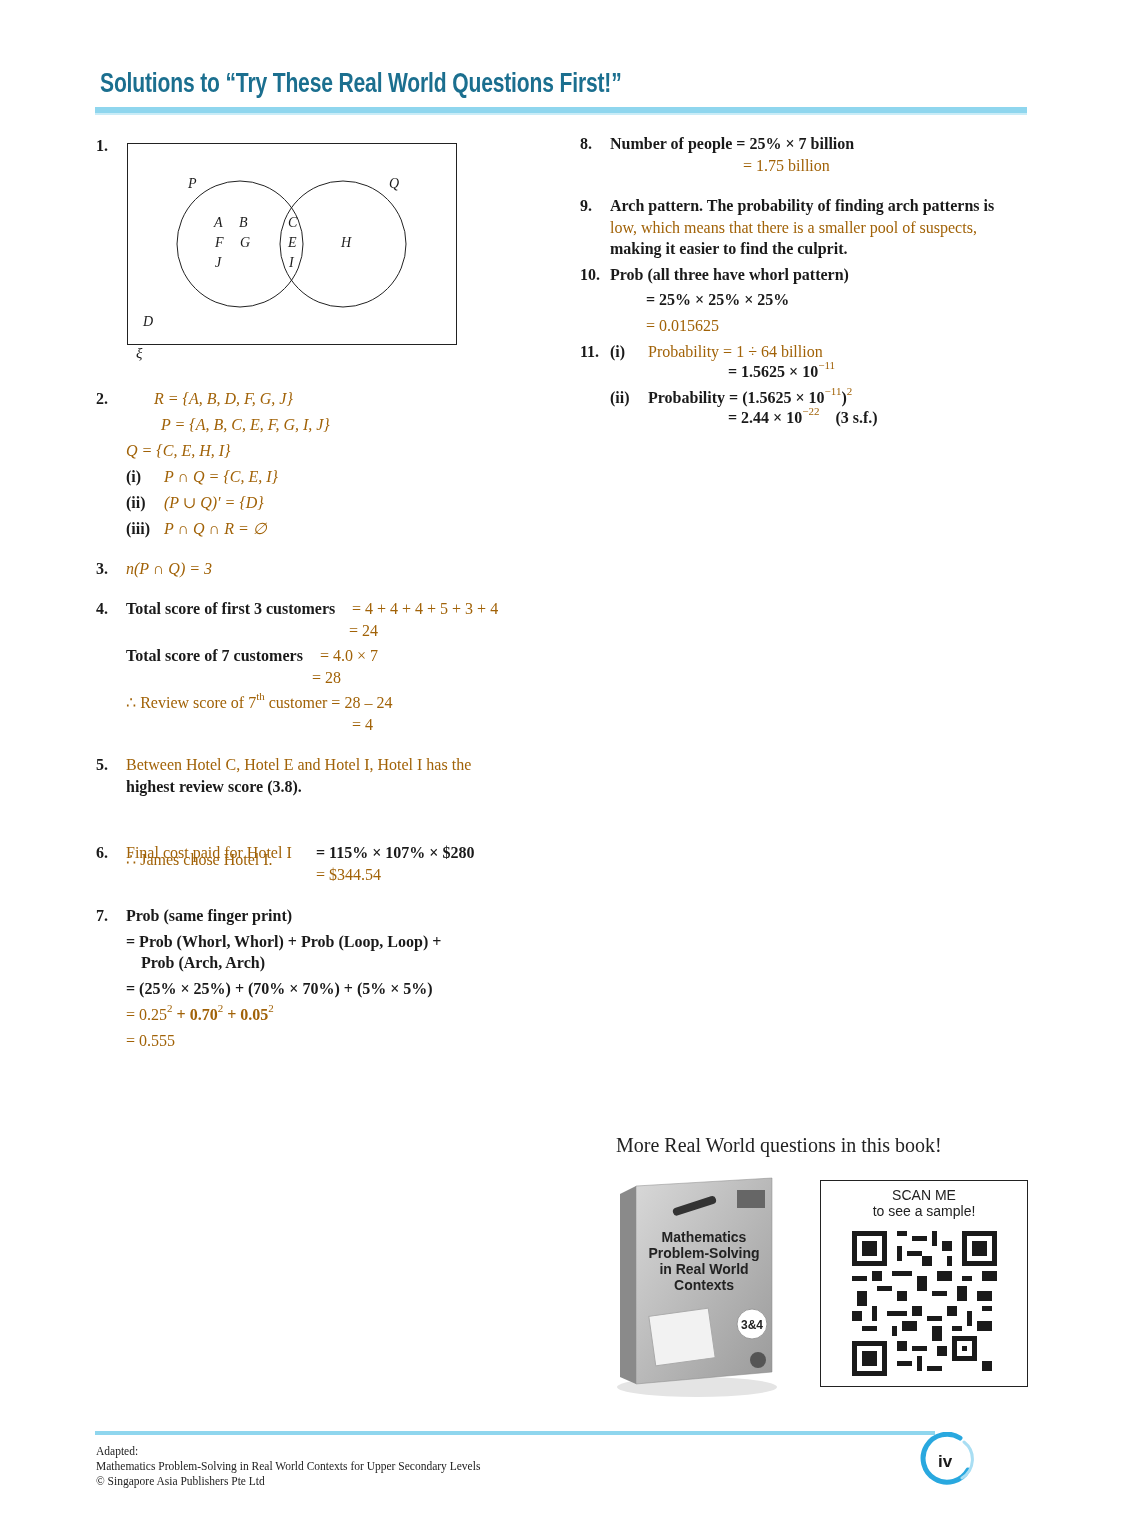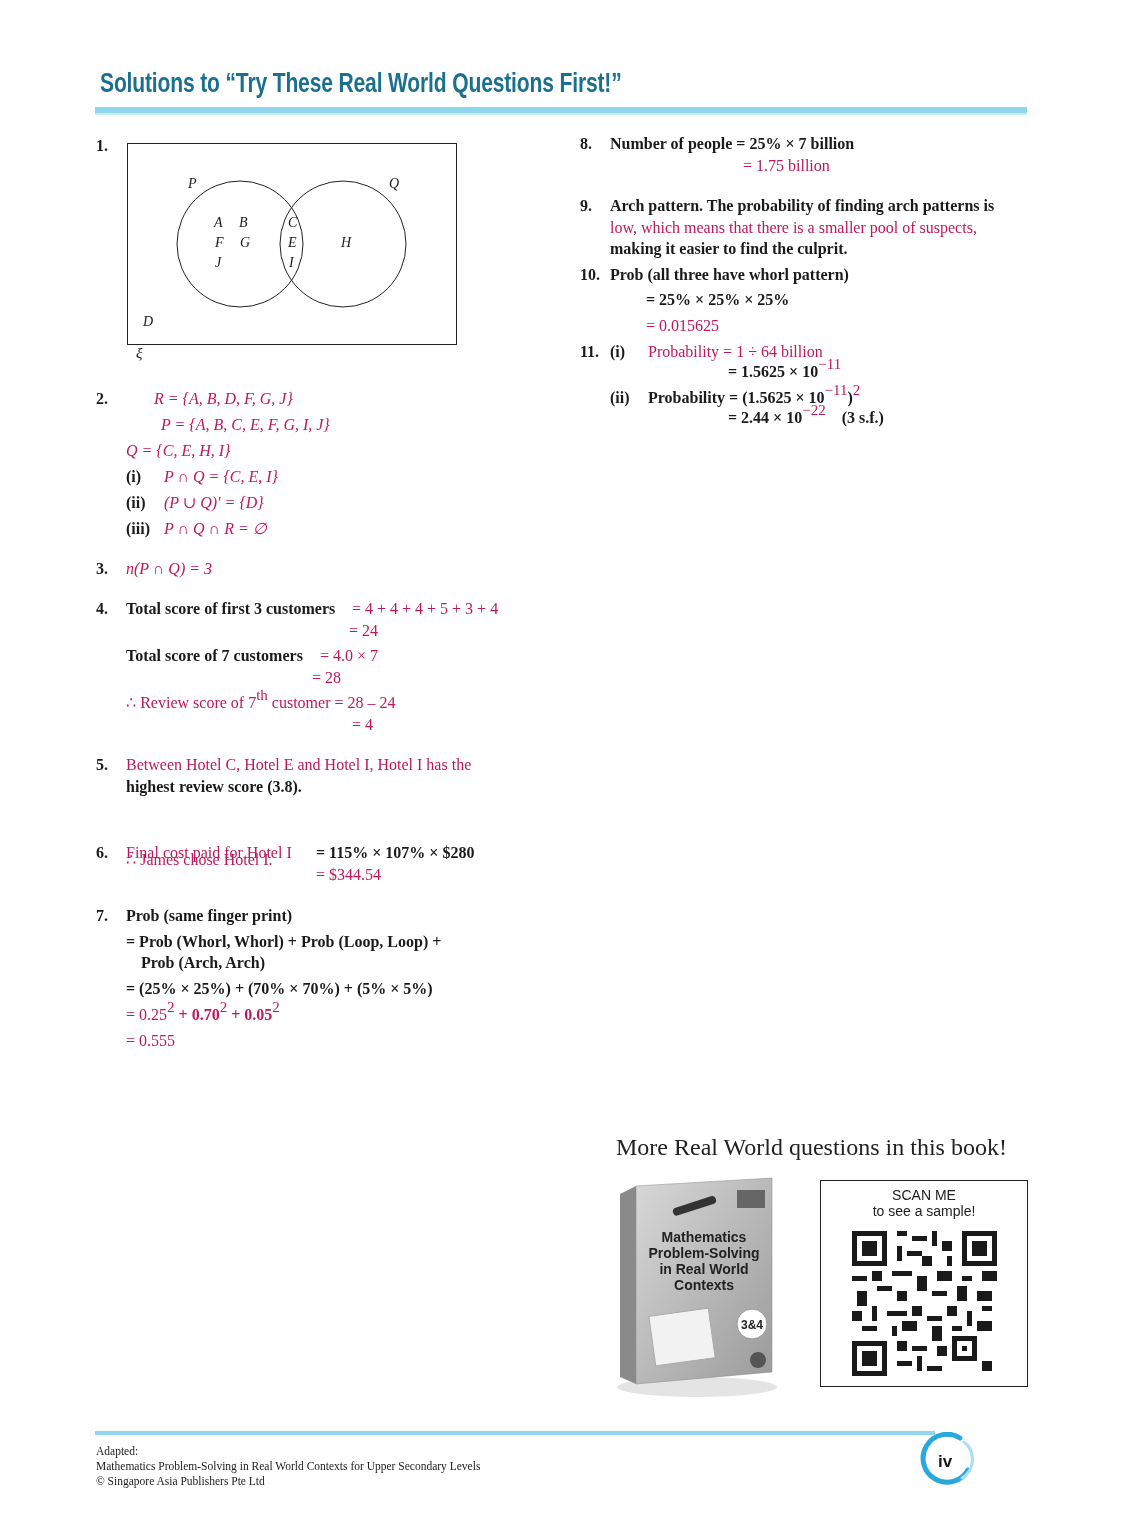--- a/index.html
+++ b/index.html
@@ -7,32 +7,32 @@
          font-family: "Liberation Serif", "DejaVu Serif", serif; color: #1a1a1a; }
   .title { position: absolute; left: 100px; top: 68px; font-family: "Liberation Sans", "DejaVu Sans", sans-serif;
            font-weight: bold; font-size: 27px; color: #1b6f8f; letter-spacing: -0.2px;
            transform: scaleX(0.78); transform-origin: left center; white-space: nowrap; }
   .title-bar { position: absolute; left: 95px; top: 107px; width: 932px; height: 6px; background: #8fd6ee; }
   .title-bar2 { position: absolute; left: 95px; top: 113px; width: 932px; height: 2px; background: #c9ecf7; }
 
   .col { position: absolute; font-size: 16px; line-height: 22px; }
   .num { position: absolute; font-weight: bold; }
   .b { font-weight: bold; }
-  .light { font-weight: normal; color: #be185d; }
+  .light { font-weight: normal; color: #a16207; }
   .i { font-style: italic; }
   .line { position: absolute; white-space: nowrap; }
-  sup { font-size: 15px; line-height: 0; position: relative; top: -2px; }
+  sup { font-size: 11px; line-height: 0; position: relative; top: -2px; }
 
   
   .venn { position: absolute; left: 127px; top: 143px; width: 328px; height: 200px; border: 1px solid #222; }
   .venn svg { position: absolute; left: 0; top: 0; }
   .vl { position: absolute; font-style: italic; font-size: 14px; }
 
   
-  .promo-title { position: absolute; left: 616px; top: 1134px; font-size: 24px; color: #222; white-space: nowrap; }
+  .promo-title { position: absolute; left: 616px; top: 1134px; font-size: 20px; color: #222; white-space: nowrap; }
   .book { position: absolute; left: 612px; top: 1172px; width: 170px; height: 228px; }
   .qr-box { position: absolute; left: 820px; top: 1180px; width: 206px; height: 205px; border: 1px solid #222; background: #fff; }
   .qr-text { position: absolute; left: 0; width: 100%; text-align: center; font-family: "Liberation Sans", "DejaVu Sans", sans-serif; font-size: 14px; color: #222; line-height: 16px; }
   .qr { position: absolute; left: 31px; top: 50px; width: 145px; height: 145px; }
 
   
   .foot-bar { position: absolute; left: 95px; top: 1431px; width: 840px; height: 4px; background: #8fd6ee; }
   .foot-text { position: absolute; left: 96px; top: 1444px; font-size: 11.5px; line-height: 15px; color: #222; }
   .page-badge { position: absolute; left: 916px; top: 1432px; width: 58px; height: 56px; }
 </style>

